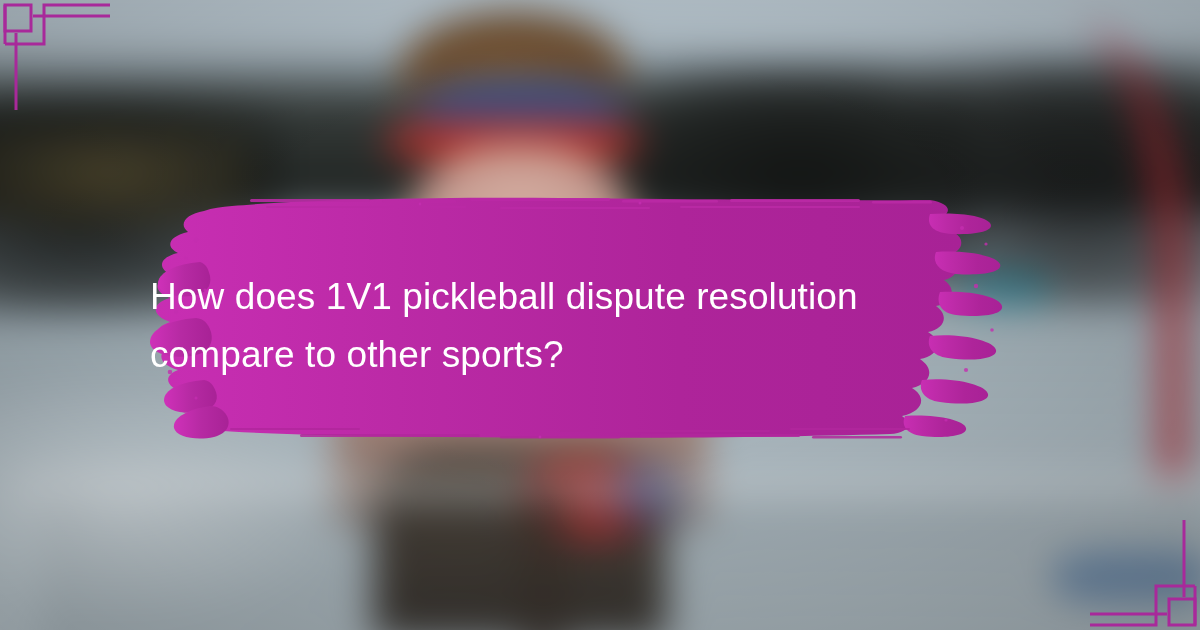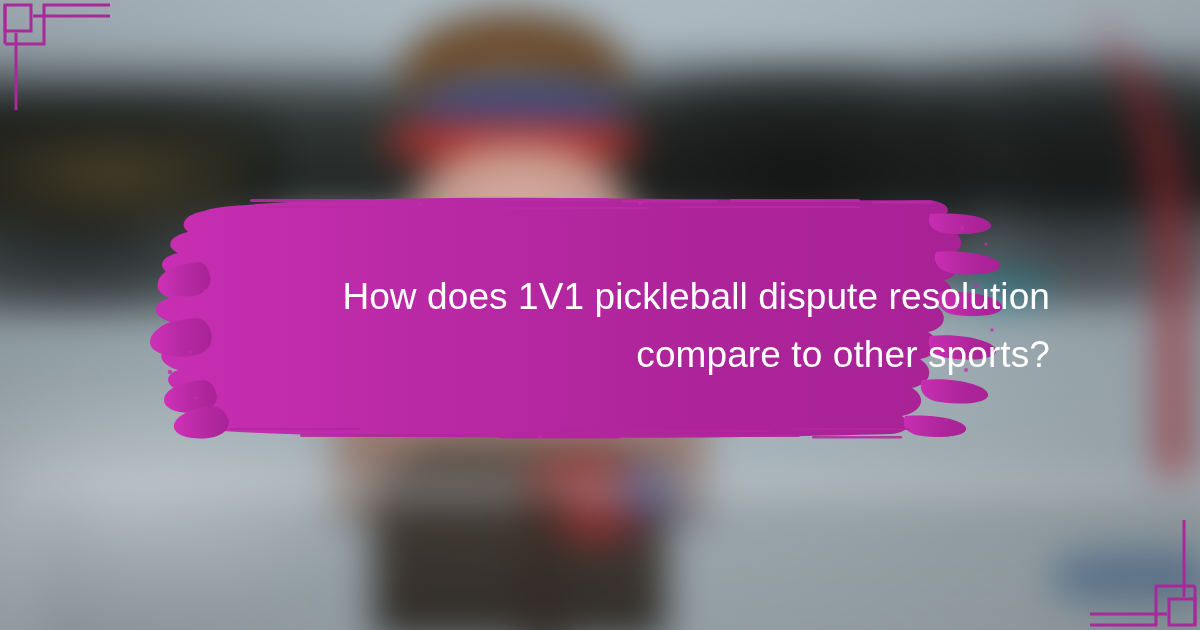--- a/index.html
+++ b/index.html
@@ -169,21 +169,21 @@
     pointer-events: none;
   }
   .banner-svg { display: block; width: 1200px; height: 630px; }
 
   
   .headline {
     position: absolute;
     left: 150px;
     top: 268px;
     width: 900px;
-    text-align: right;
+    text-align: left;
     color: #ffffff;
     font-family: "Liberation Sans", sans-serif;
     font-size: 37px;
     font-weight: 400;
     line-height: 58px;
     letter-spacing: 0.1px;
     white-space: pre-line;
   }
 
   

